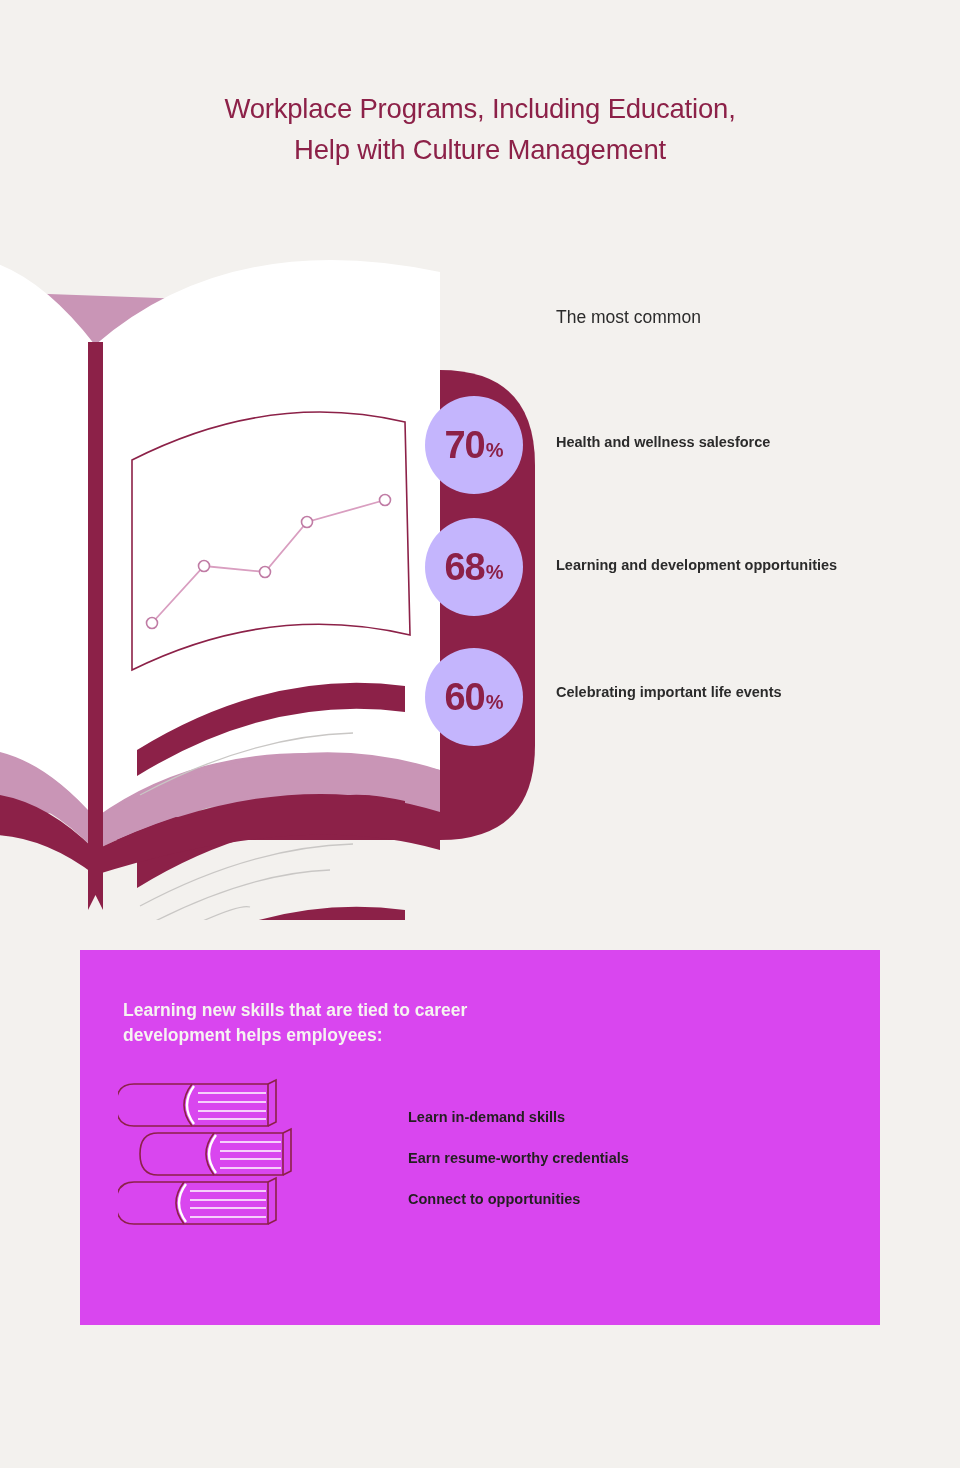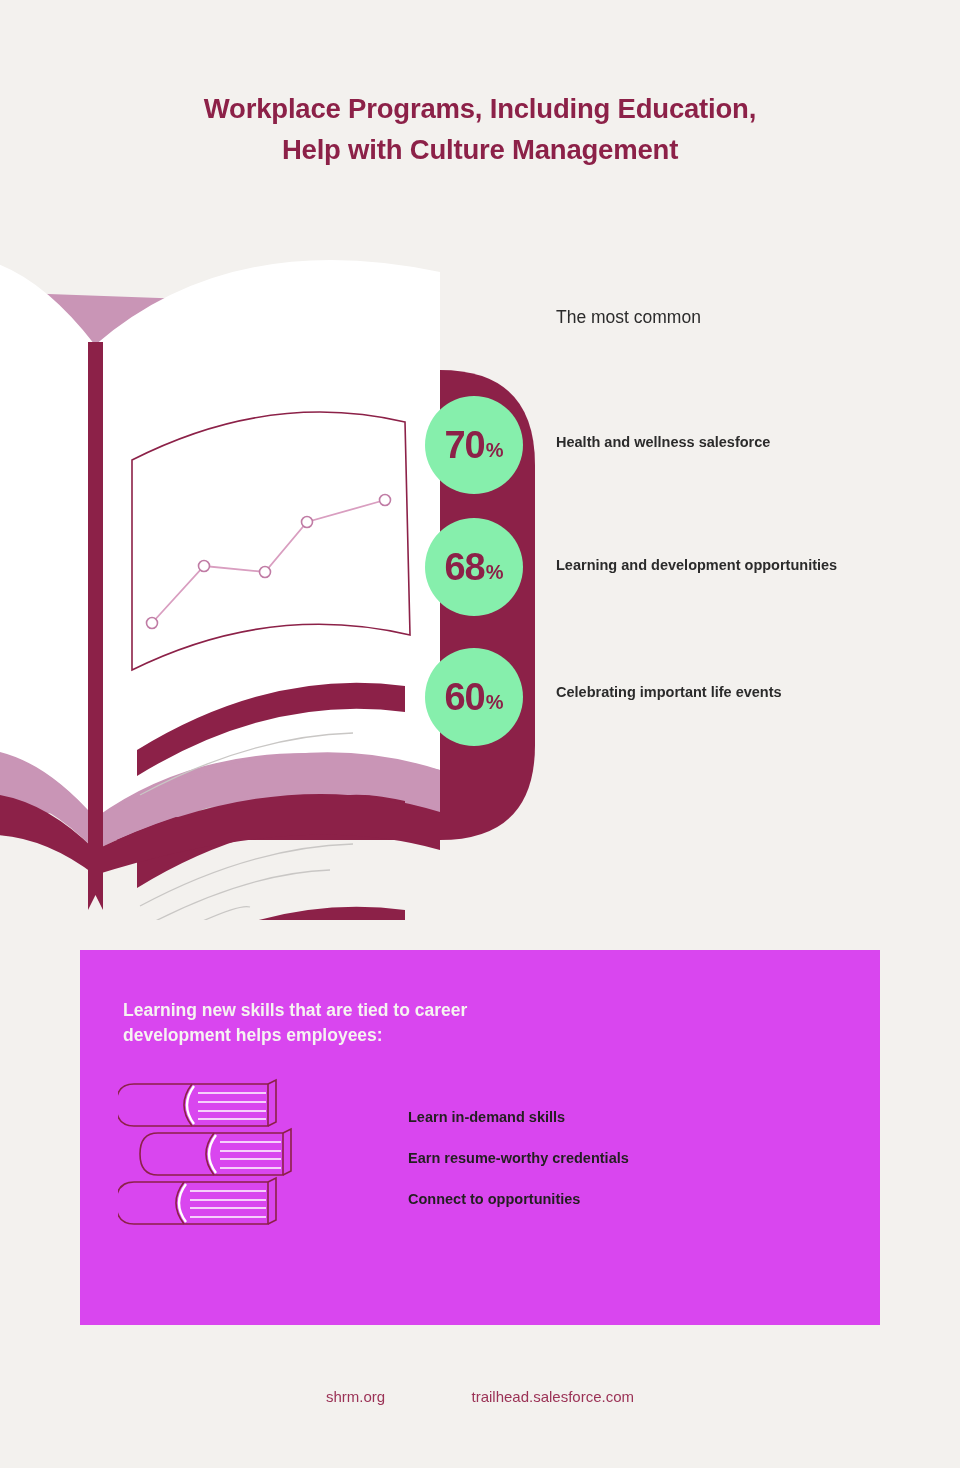--- a/index.html
+++ b/index.html
@@ -23,21 +23,21 @@
 
   
   .title {
     position: absolute;
     left: 0;
     top: 88px;
     width: 960px;
     text-align: center;
     color: #8c2148;
     font-size: 27.5px;
-    font-weight: bold;
+    font-weight: normal;
     line-height: 41px;
     letter-spacing: -0.2px;
   }
   .title .line { display: block; }
 
   
   .book {
     position: absolute;
     left: 0;
     top: 250px;
@@ -72,21 +72,21 @@
   .stat-label.s0 { top: 433px; }
   .stat-label.s1 { top: 556px; }
   .stat-label.s2 { top: 683px; }
 
   
   .bubble {
     position: absolute;
     width: 98px;
     height: 98px;
     border-radius: 50%;
-    background: #86efac;
+    background: #c4b5fd;
     display: flex;
     align-items: center;
     justify-content: center;
     color: #8c2148;
   }
   .bubble.b0 { left: 425px; top: 396px; }
   .bubble.b1 { left: 425px; top: 518px; }
   .bubble.b2 { left: 425px; top: 648px; }
   .bubble .num {
     font-size: 38px;
@@ -290,19 +290,14 @@
           </g>
         </g>
       </svg>
     </div>
 
     <div class="benefit o0">Learn in-demand skills</div>
     <div class="benefit o1">Earn resume-worthy credentials</div>
     <div class="benefit o2">Connect to opportunities</div>
   </div>
 
-  <div class="footer">
-    <span class="lnk">shrm.org</span>
-    <span class="gap"></span>
-    <span class="lnk">trailhead.salesforce.com</span>
-  </div>
 
 </div>
 
 </body></html>

